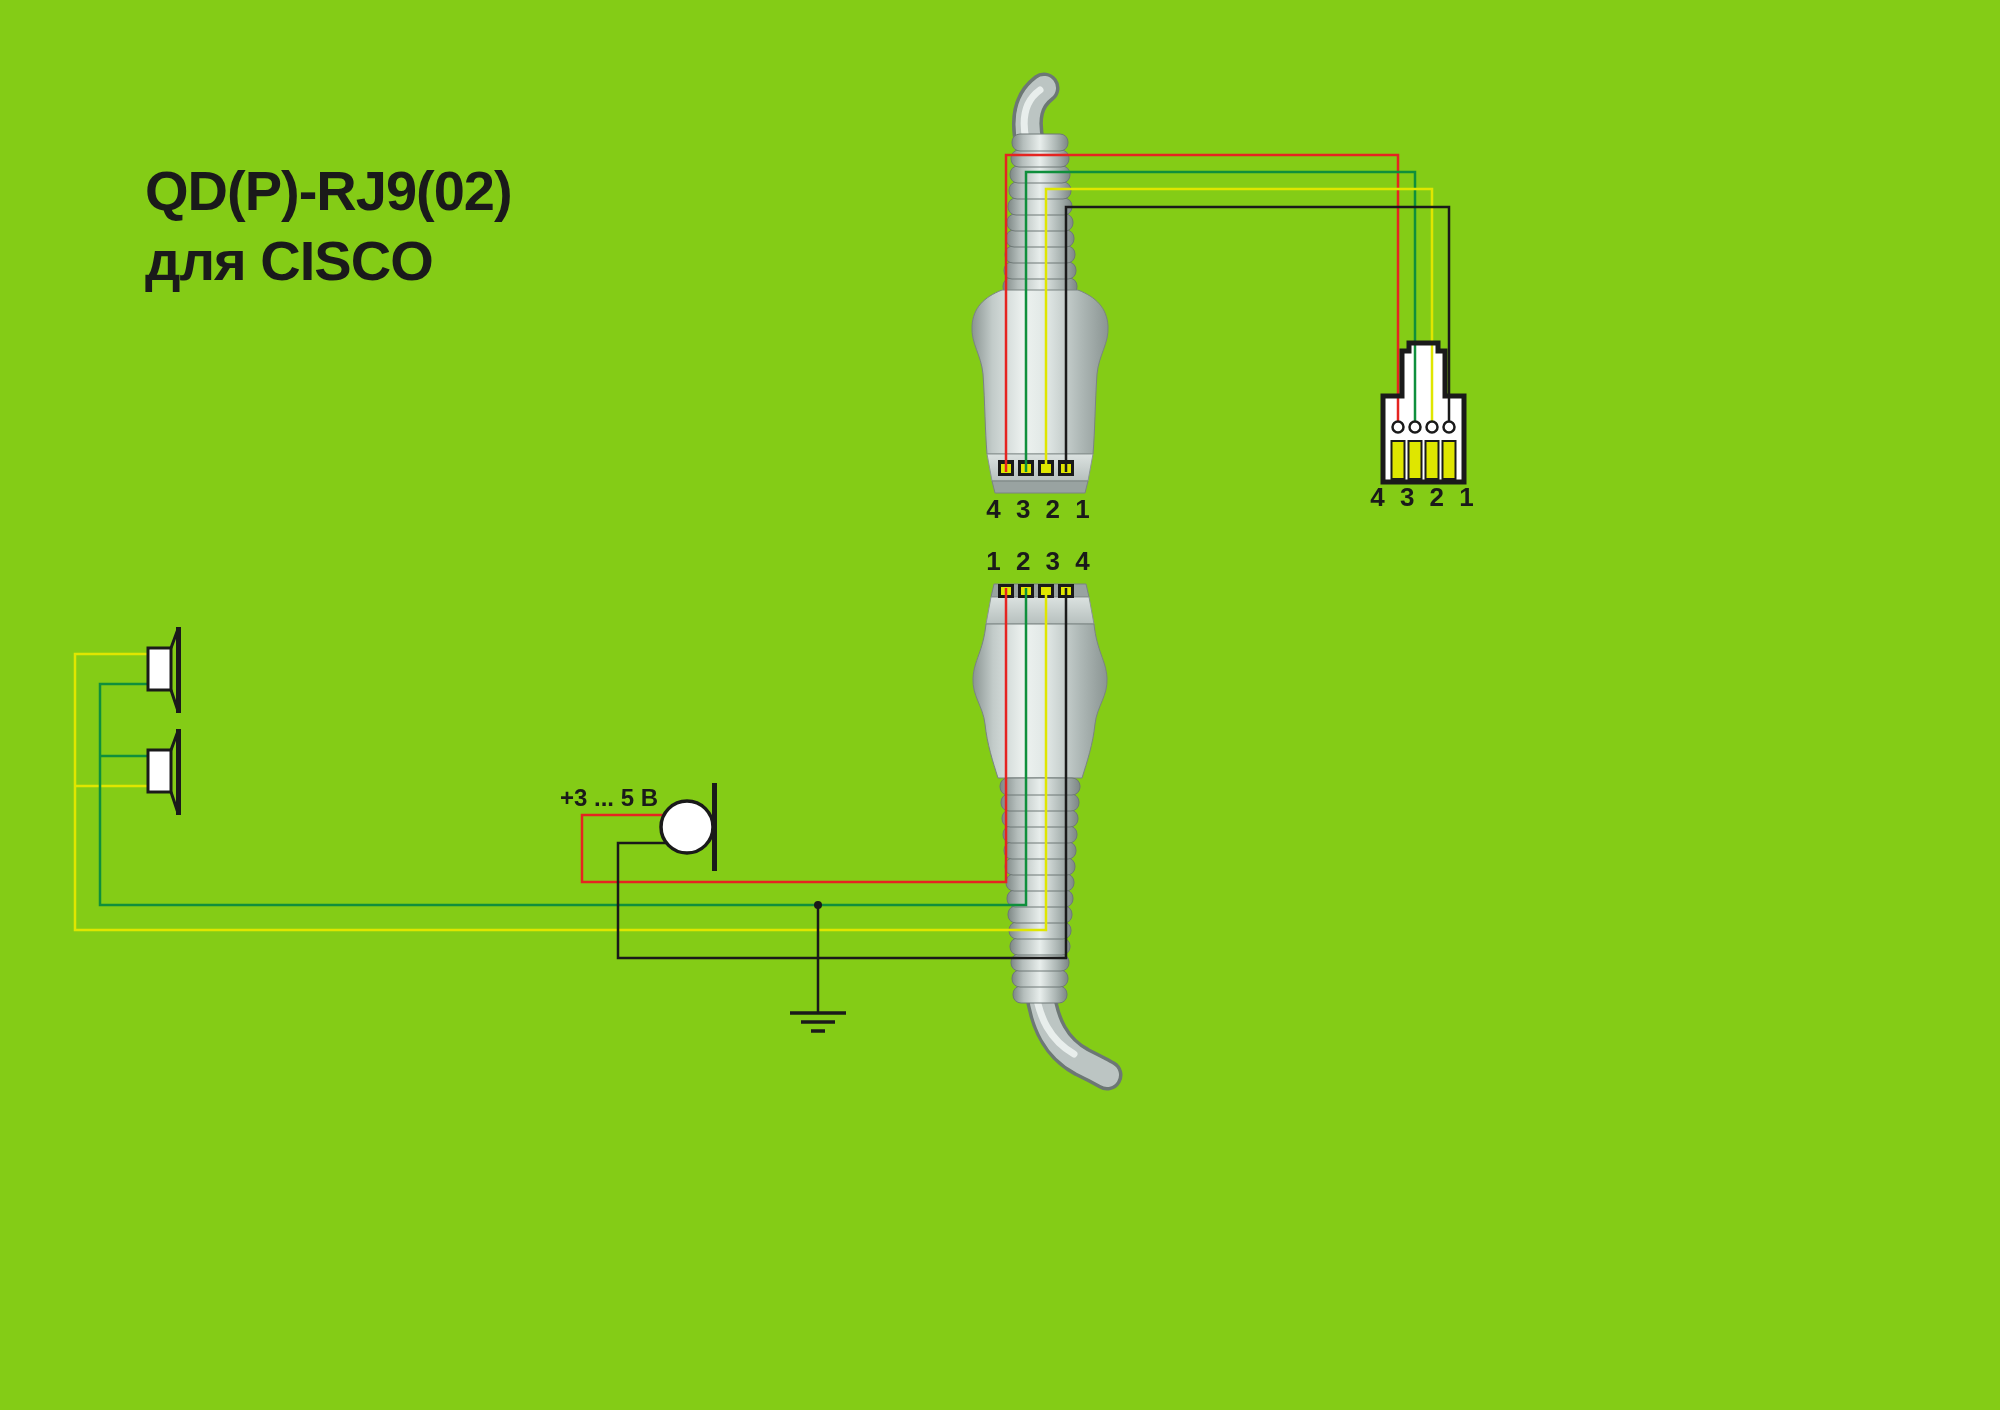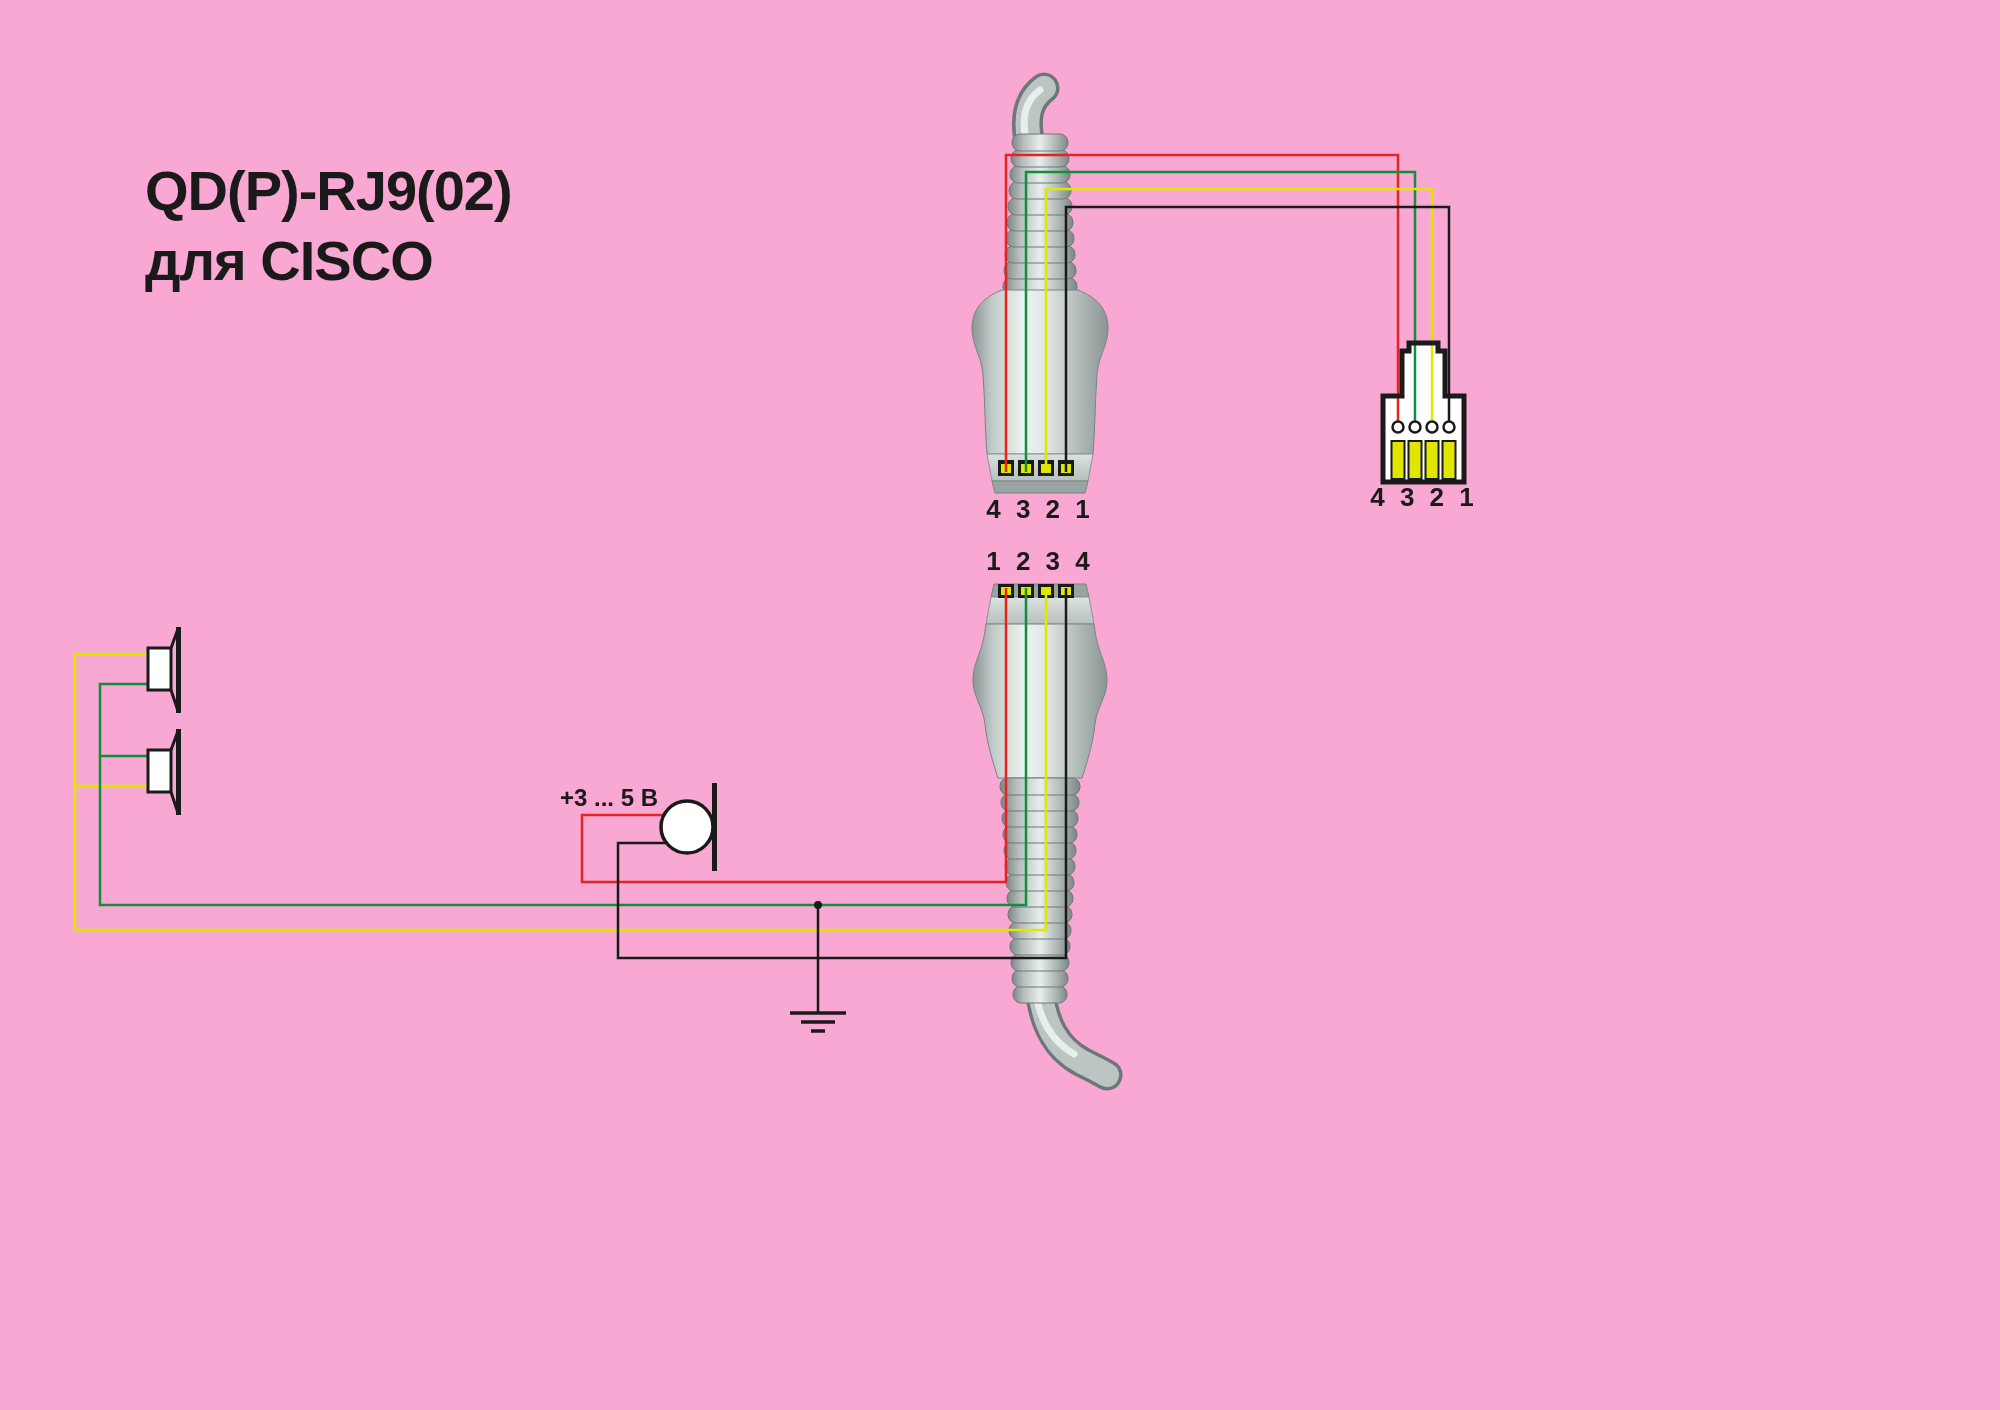--- a/index.html
+++ b/index.html
@@ -1,16 +1,16 @@
 <!DOCTYPE html>
 <html><head>
 <meta charset="utf-8">
 <style>
   html,body{margin:0;padding:0;background:#ffffff;}
-  .canvas{position:relative;width:2000px;height:1410px;background:#f9a8d4;overflow:hidden;
+  .canvas{position:relative;width:2000px;height:1410px;background:#84cc16;overflow:hidden;
           font-family:"Liberation Sans", sans-serif;}
   svg{display:block;}
   .title-text{font-family:"Liberation Sans", sans-serif;font-weight:bold;font-size:56px;fill:#1a1a1a;letter-spacing:-1px;}
   .pin-label{font-family:"Liberation Sans", sans-serif;font-weight:bold;font-size:26px;fill:#1a1a1a;letter-spacing:4px;}
   .volt-label{font-family:"Liberation Sans", sans-serif;font-weight:bold;font-size:24px;fill:#1a1a1a;}
   .wire{fill:none;stroke-width:2.5;}
   .sym{stroke:#1a1a1a;fill:#ffffff;}
 </style>
 </head>
 <body>

